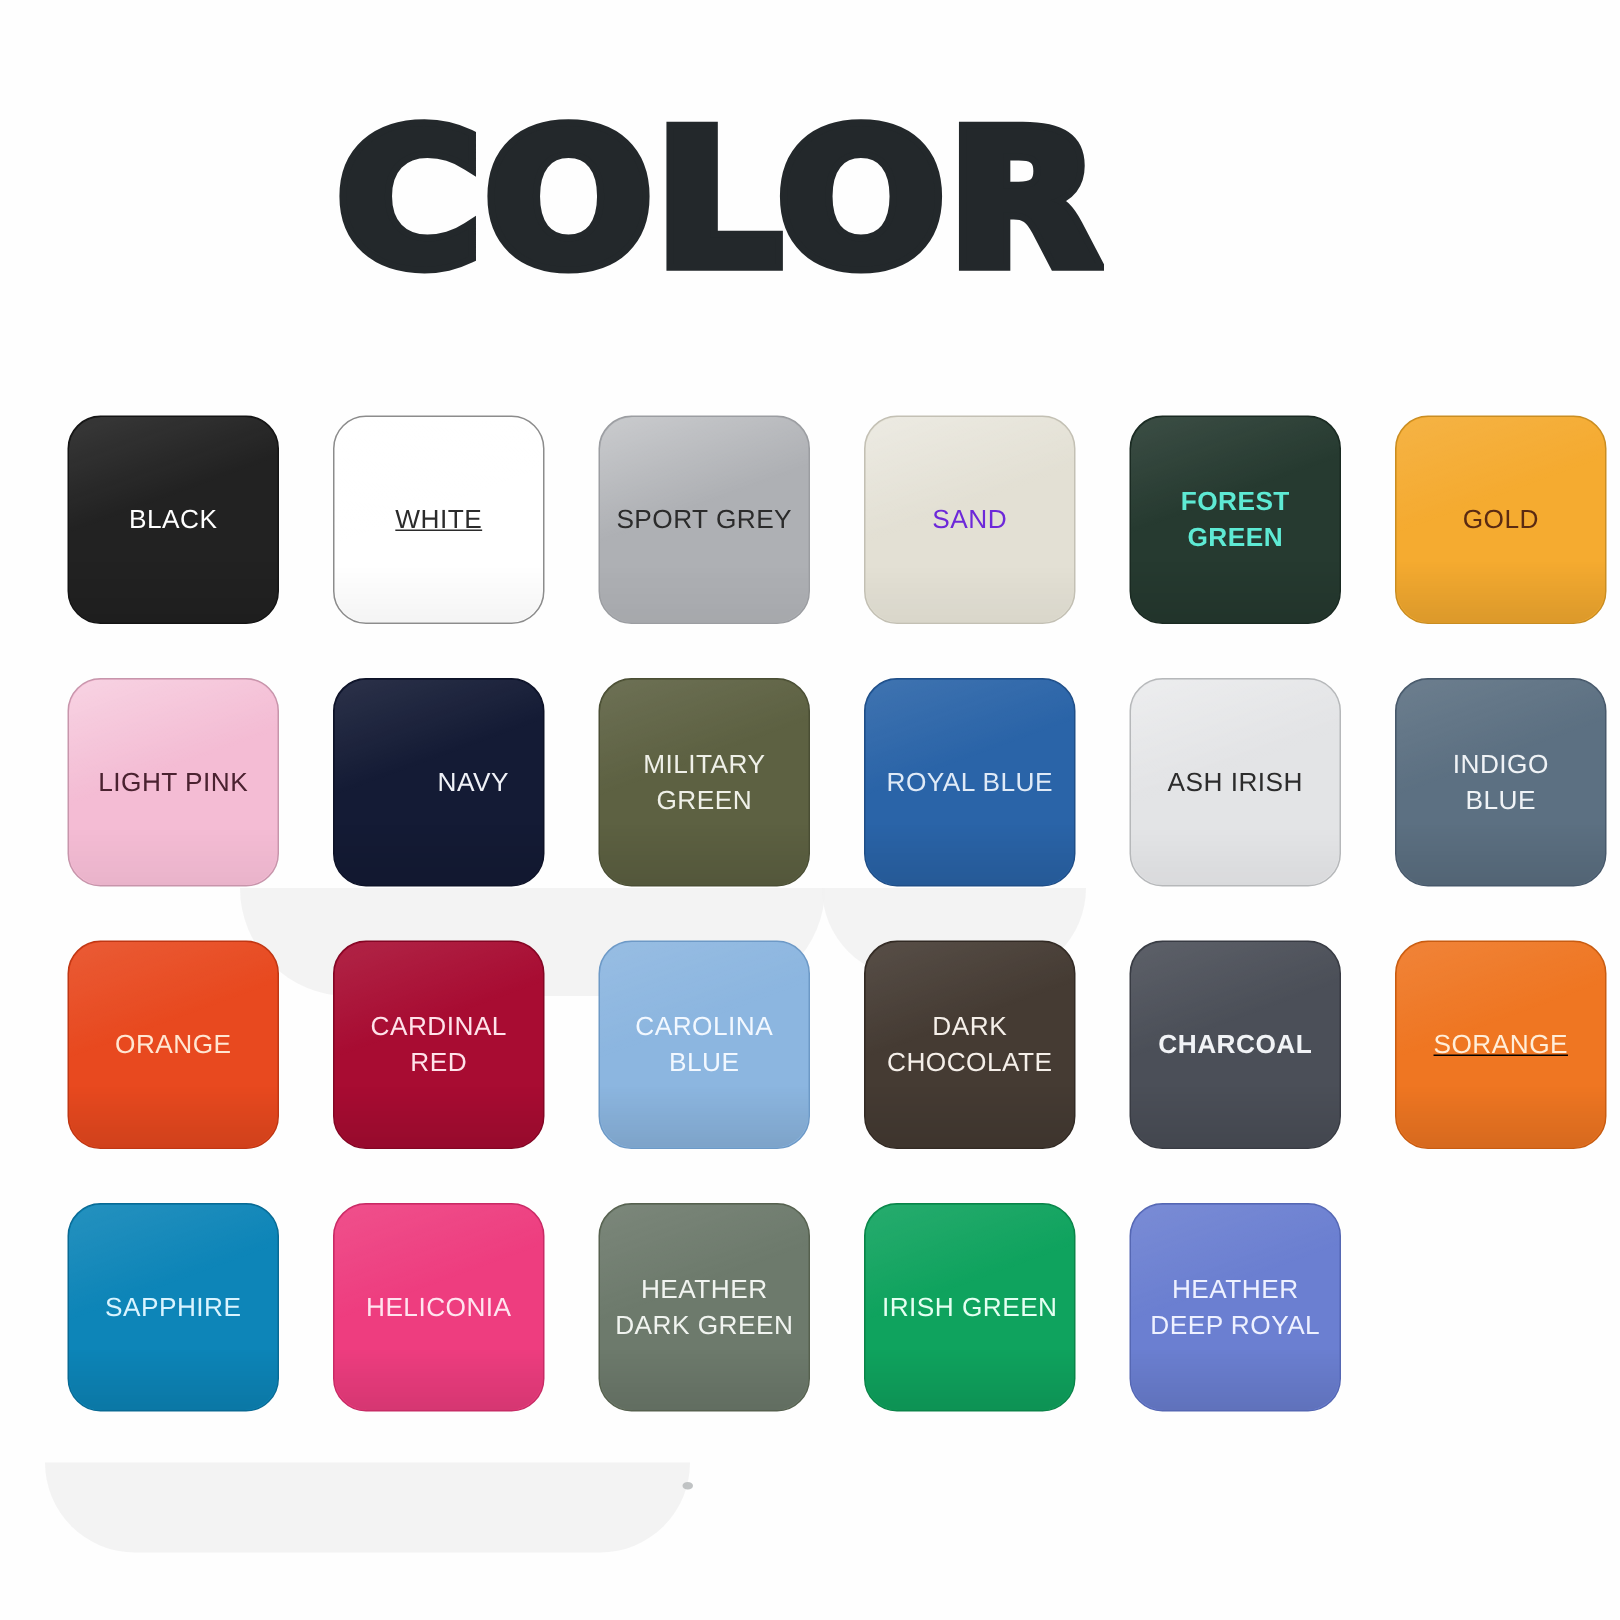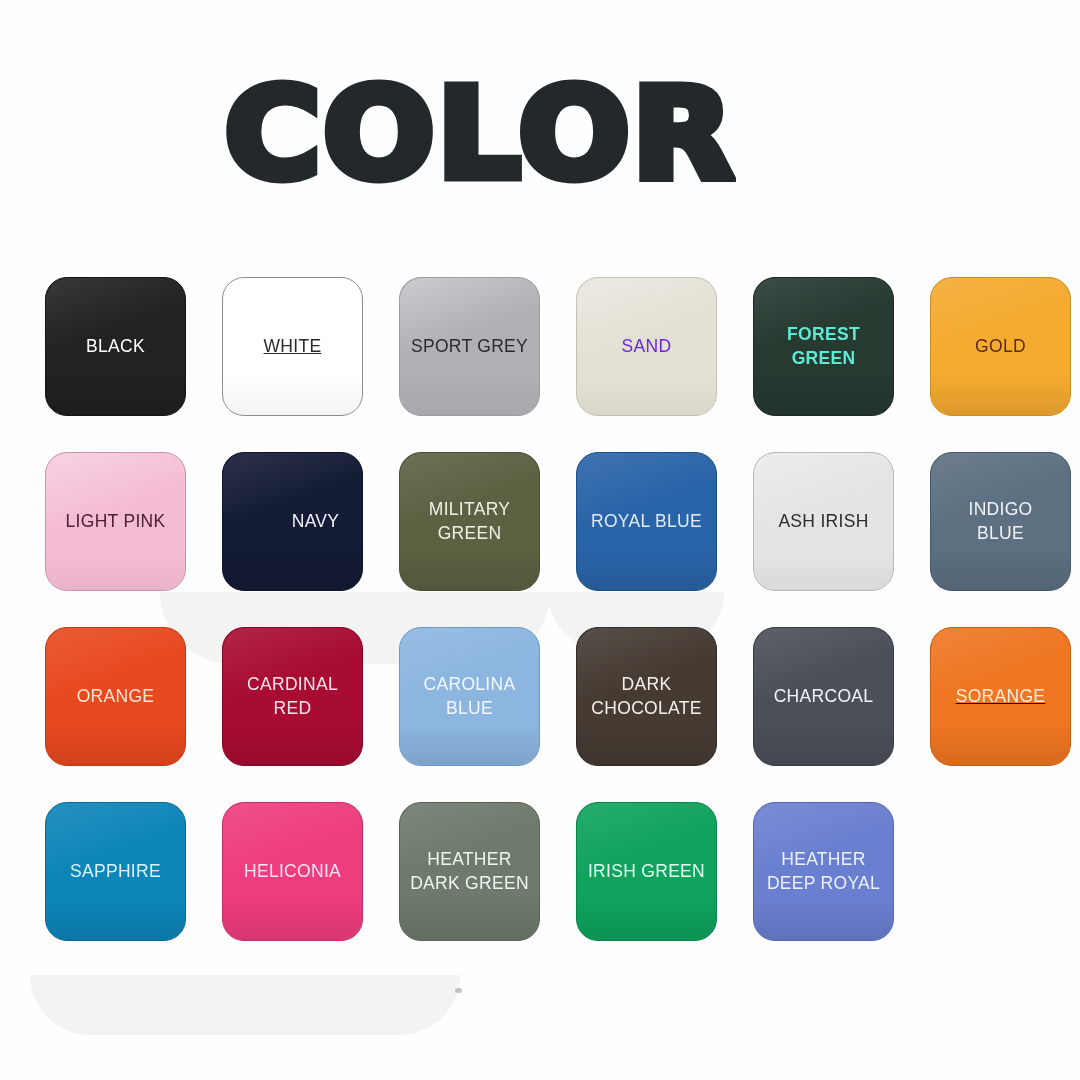--- a/index.html
+++ b/index.html
@@ -183,21 +183,21 @@
     </div>
     <div class="swatch" style="background: rgb(140, 182, 224); border: 1px solid rgb(109, 153, 198);">
       <span class="swatch-label" style="color: rgb(242, 248, 255);">CAROLINA
 BLUE</span>
     </div>
     <div class="swatch" style="background: rgb(69, 59, 51); border: 1px solid rgb(50, 42, 36);">
       <span class="swatch-label" style="color: rgb(245, 239, 233);">DARK
 CHOCOLATE</span>
     </div>
     <div class="swatch" style="background: rgb(75, 79, 88); border: 1px solid rgb(56, 59, 67);">
-      <span class="swatch-label" style="color: rgb(241, 243, 246);">CHARCOAL</span>
+      <span class="swatch-label" style="color: rgb(241, 243, 246); font-weight: bold;">CHARCOAL</span>
     </div>
     <div class="swatch" style="background: rgb(239, 118, 34); border: 1px solid rgb(199, 92, 18); text-decoration: underline;">
       <span class="swatch-label" style="color: rgb(255, 238, 217);">SORANGE</span>
     </div>
     <div class="swatch" style="background: rgb(13, 133, 184); border: 1px solid rgb(8, 106, 148);">
       <span class="swatch-label" style="color: rgb(217, 244, 255);">SAPPHIRE</span>
     </div>
     <div class="swatch" style="background: rgb(238, 61, 127); border: 1px solid rgb(199, 43, 101);">
       <span class="swatch-label" style="color: rgb(255, 228, 239);">HELICONIA</span>
     </div>

